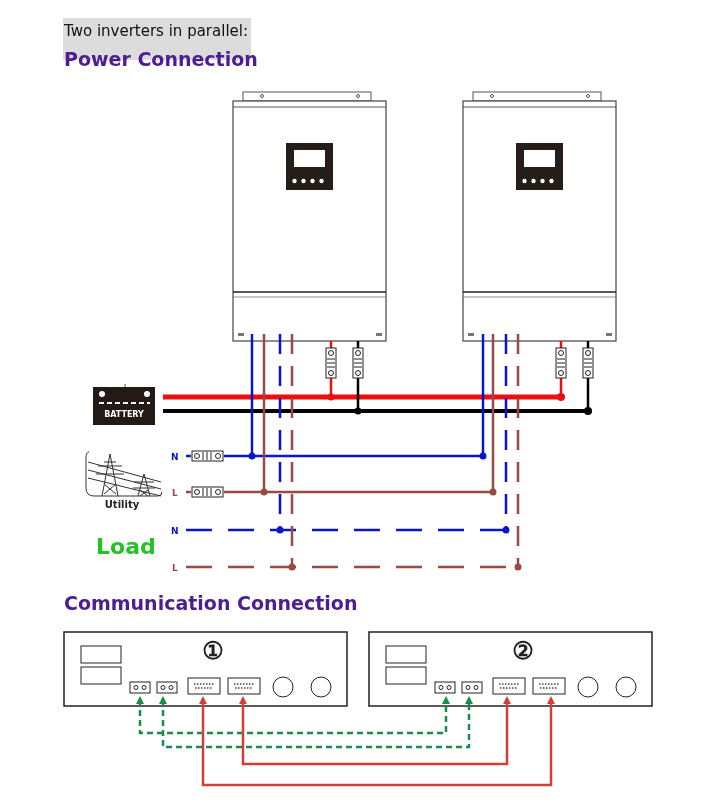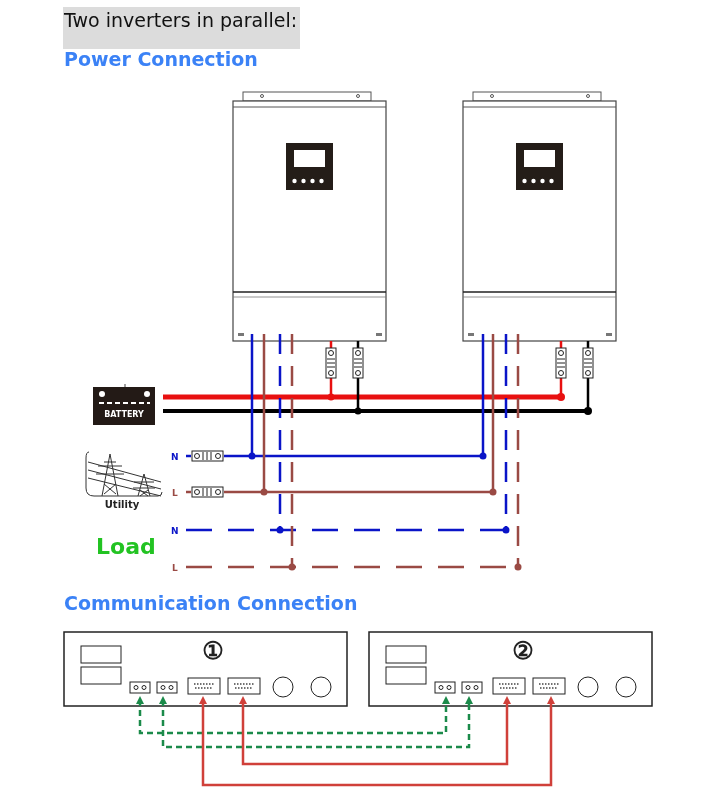--- a/index.html
+++ b/index.html
@@ -1,18 +1,18 @@
 <!DOCTYPE html>
 <html><head>
 <meta charset="utf-8">
 <style>
   html, body { margin: 0; padding: 0; background: #ffffff; }
   body { width: 707px; height: 804px; position: relative; overflow: hidden; font-family: "DejaVu Sans", sans-serif; }
-  .intro { position: absolute; left: 63px; top: 7px; height: 26px; padding: 0 3px 16px 1px; background: #dcdcdc; font-size: 19px; line-height: 26px; color: #111; font-family: "DejaVu Sans", sans-serif; }
-  .h2 { position: absolute; left: 64px; font-weight: bold; font-size: 19px; color: #3b82f6; font-family: "DejaVu Sans", sans-serif; }
+  .intro { position: absolute; left: 63px; top: 18px; height: 26px; padding: 0 3px 16px 1px; background: #dcdcdc; font-size: 15px; line-height: 26px; color: #111; font-family: "DejaVu Sans", sans-serif; }
+  .h2 { position: absolute; left: 64px; font-weight: bold; font-size: 19px; color: #4c1d95; font-family: "DejaVu Sans", sans-serif; }
   #power-title { top: 48px; }
   #comm-title { top: 592px; }
   svg { position: absolute; left: 0; top: 0; }
   .lbl { font-family: "DejaVu Sans", sans-serif; font-weight: bold; }
 </style>
 </head>
 <body>
 
 <div class="intro">Two inverters in parallel:</div>
 <div class="h2" id="power-title">Power Connection</div>

